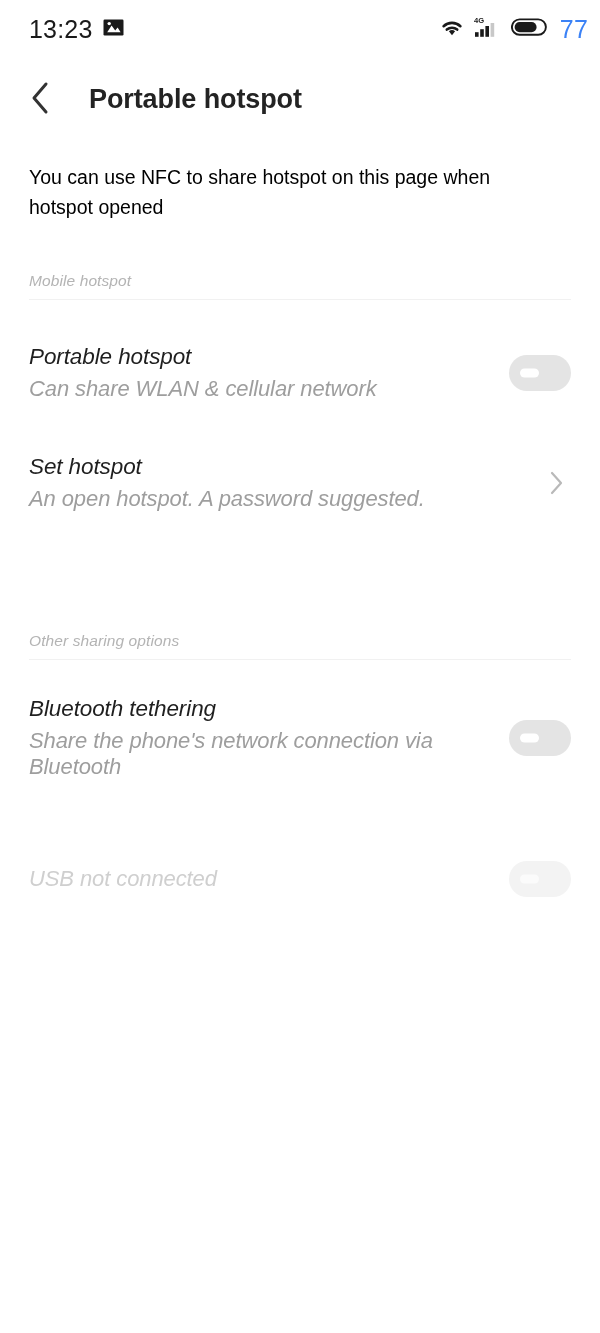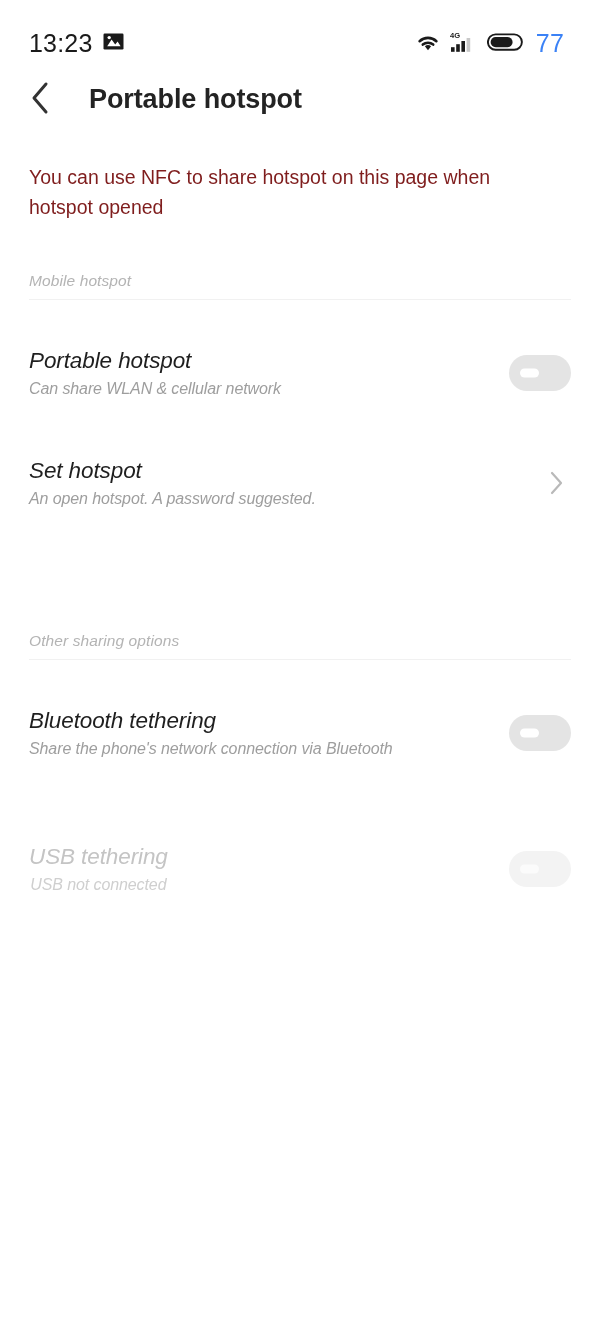--- a/index.html
+++ b/index.html
@@ -18,23 +18,23 @@
     height: 1333px;
     background: #ffffff;
     overflow: hidden;
   }
 
   
   .status-bar {
     position: relative;
     height: 58px;
     display: flex;
-    align-items: flex-end;
+    align-items: center;
     justify-content: space-between;
-    padding: 0 36px 0 29px;
+    padding: 0 12px 0 29px;
   }
   .status-left {
     display: flex;
     align-items: center;
     gap: 10px;
   }
   .status-time {
     font-size: 25px;
     font-weight: 400;
     color: #1a1a1a;
@@ -80,21 +80,21 @@
     font-weight: 700;
     color: #232323;
     letter-spacing: -0.1px;
   }
 
   
   .nfc-note {
     padding: 22px 56px 0 29px;
     font-size: 19.5px;
     line-height: 30px;
-    color: #7f1d1d;
+    color: #000000;
     font-weight: 400;
   }
 
   
   .section {
     margin-top: 50px;
     font-style: italic;
   }
   .section-title {
     padding: 0 29px 9px 29px;
@@ -123,25 +123,24 @@
     justify-content: center;
     gap: 6px;
   }
   .row-title {
     font-size: 22.5px;
     font-weight: 400;
     color: #1f1f1f;
     letter-spacing: -0.1px;
   }
   .row-sub {
-    font-size: 16px;
+    font-size: 22px;
     font-weight: 400;
     color: #9e9e9e;
     letter-spacing: -0.1px;
-    text-align: center;
   }
   .row.disabled .row-title { color: #c4c4c4; }
   .row.disabled .row-sub { color: #cfcfcf; }
 
   
   .toggle {
     position: relative;
     width: 62px;
     height: 36px;
     border-radius: 18px;
@@ -284,21 +283,20 @@
       </div>
       <button class="toggle">
         <span class="knob"></span>
       </button>
     </div>
 
     <div class="gap-lg"></div>
 
     <div class="row disabled">
       <div class="row-texts">
-        <span class="row-title">USB tethering</span>
         <span class="row-sub">USB not connected</span>
       </div>
       <button class="toggle dim">
         <span class="knob"></span>
       </button>
     </div>
   </div>
 
 </div>
 

